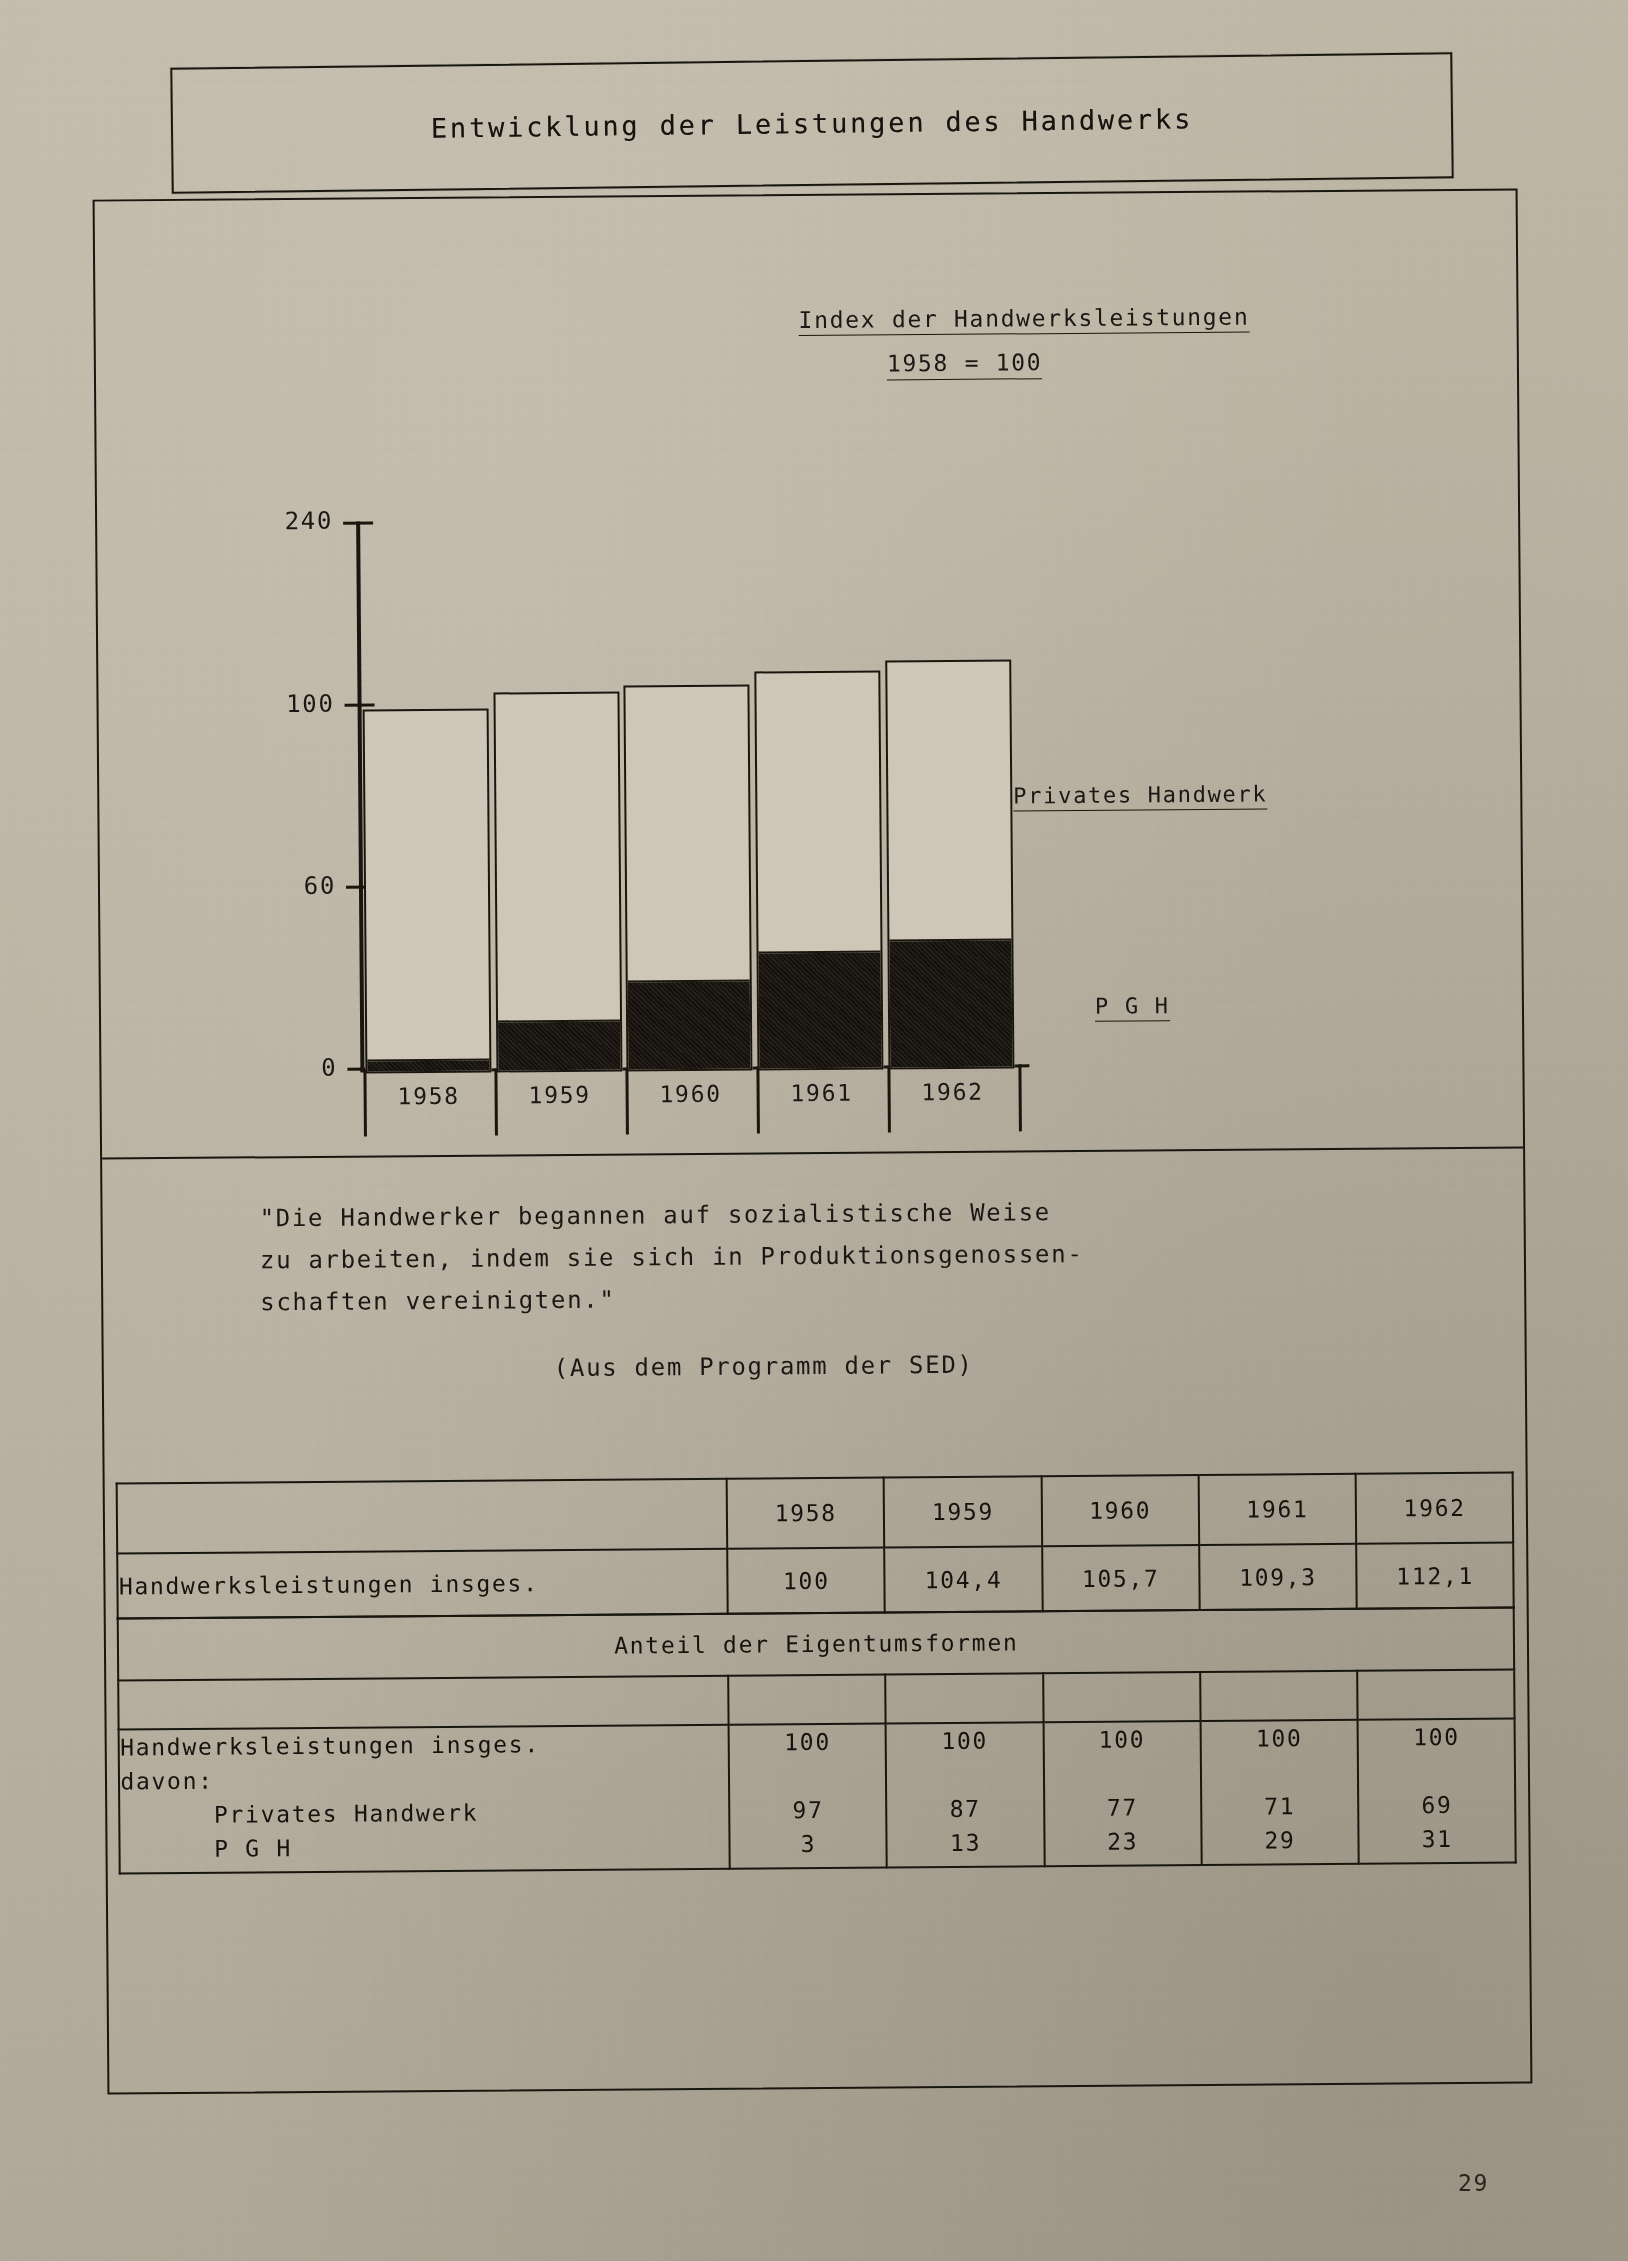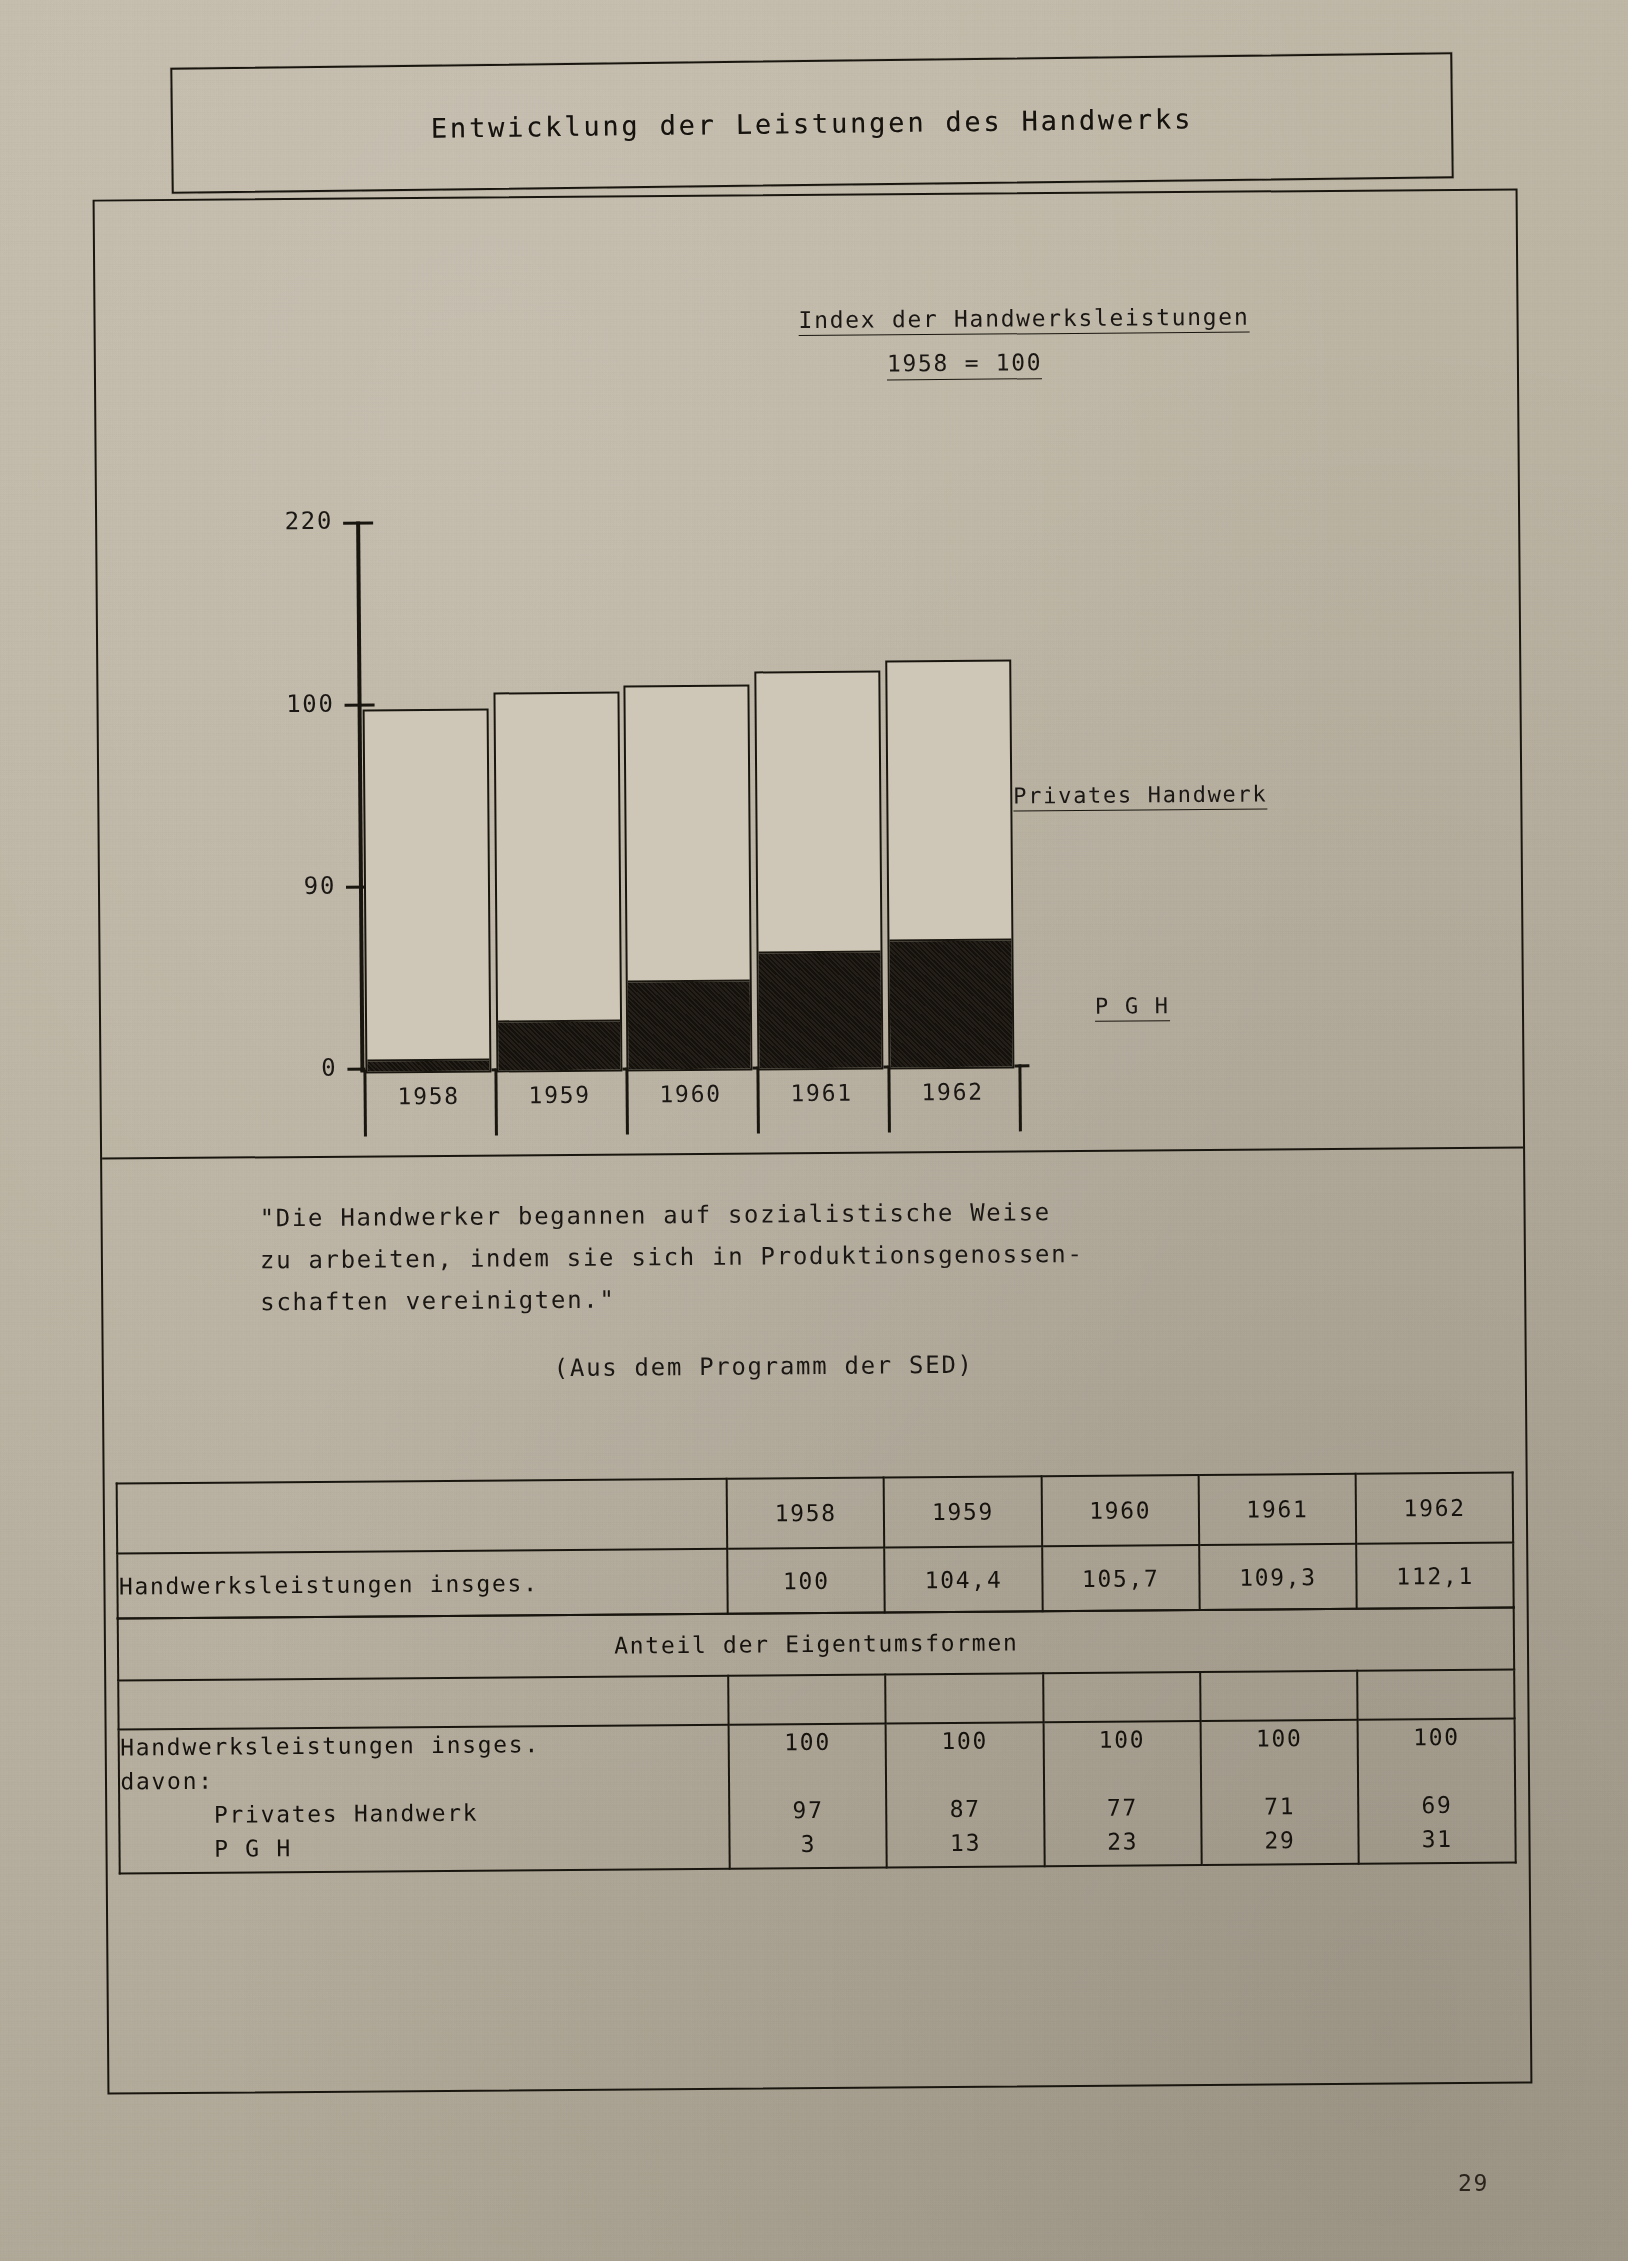--- a/index.html
+++ b/index.html
@@ -314,27 +314,27 @@
       <div class="l1">Index der Handwerksleistungen</div><br>
       <div class="l2">1958 = 100</div>
     </div>
 
     <div class="legend-label" id="legend-private">Privates Handwerk</div>
     <div class="legend-label" id="legend-pgh">P G H</div>
 
     <div id="y-axis"></div>
 
     <div class="y-tick" style="top:322px;"></div>
-    <div class="y-label" style="left:145px; top:307px;">220</div>
+    <div class="y-label" style="left:145px; top:307px;">240</div>
 
     <div class="y-tick" style="top:504px;"></div>
     <div class="y-label" style="left:145px; top:490px;">100</div>
 
     <div class="y-tick" style="top:686px;"></div>
-    <div class="y-label" style="left:145px; top:672px;">90</div>
+    <div class="y-label" style="left:145px; top:672px;">60</div>
 
     <div class="y-tick" style="top:868px;"></div>
     <div class="y-label" style="left:145px; top:854px;">0</div>
 
     <div id="x-axis"></div>
 
     <div id="bars">
 
       <div class="bar" style="left:4.6px; height:364px;">
         <div class="pgh" style="height:12.5px;"></div>

